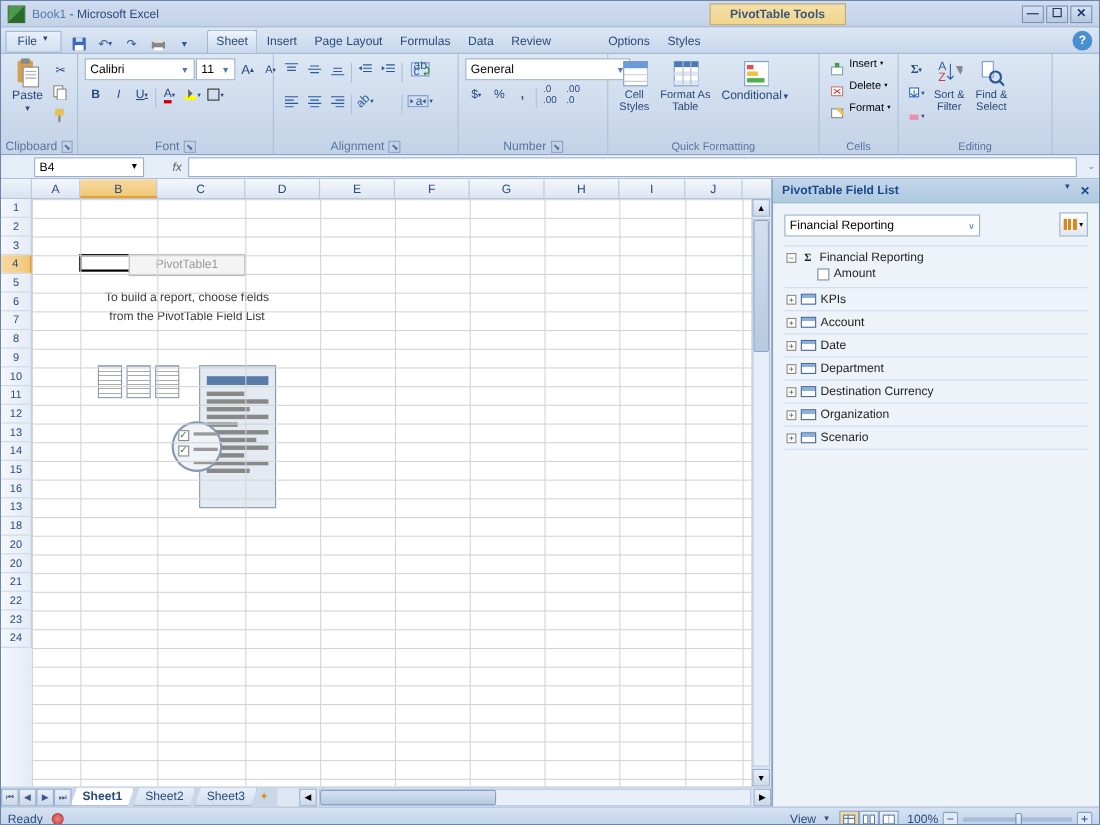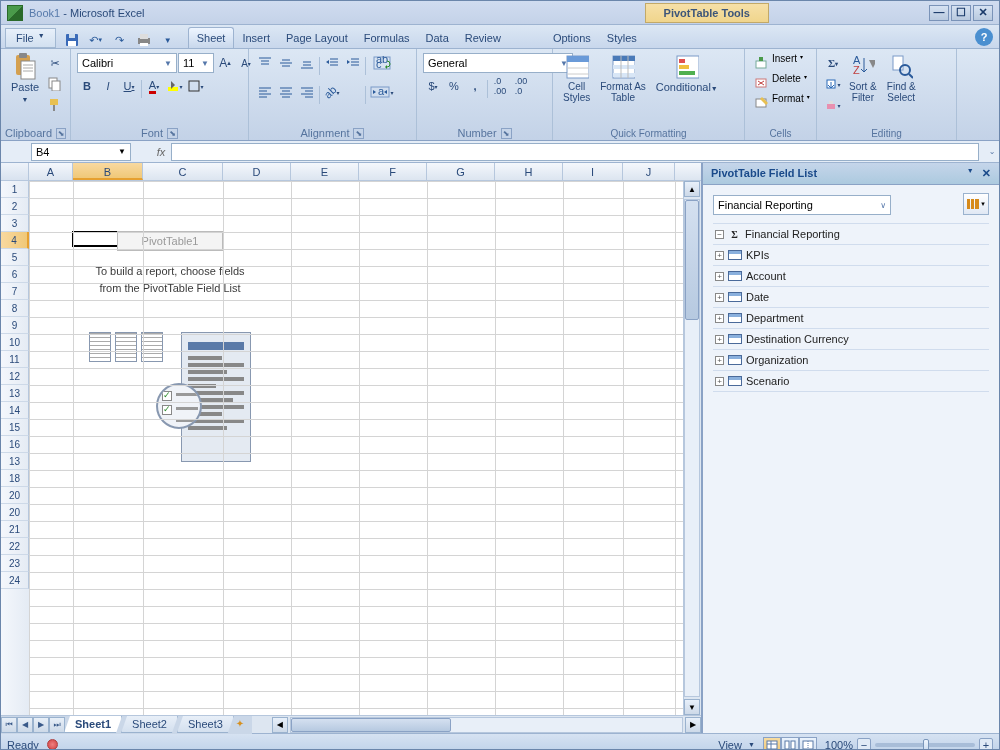--- a/index.html
+++ b/index.html
@@ -691,20 +691,24 @@
           <span>Financial Reporting</span>
           <span class="dd">∨</span>
         </div>
       <div class="tree">
         <div class="tree-item">
           <div class="tree-row">
               <span class="exp">−</span>
               <span class="t-ico sigma">Σ</span>
               <span>Financial Reporting</span>
             </div>
+          <div class="sub-item">
+              <span class="chkbox"></span>
+              <span>Amount</span>
+            </div>
         </div>
         <div id="tables-slot">
             <div class="tree-item">
               <div class="tree-row">
                 <span class="exp">+</span>
                 <span class="tbl-ico"></span>
                 <span>KPIs</span>
               </div>
             </div>
             <div class="tree-item">

